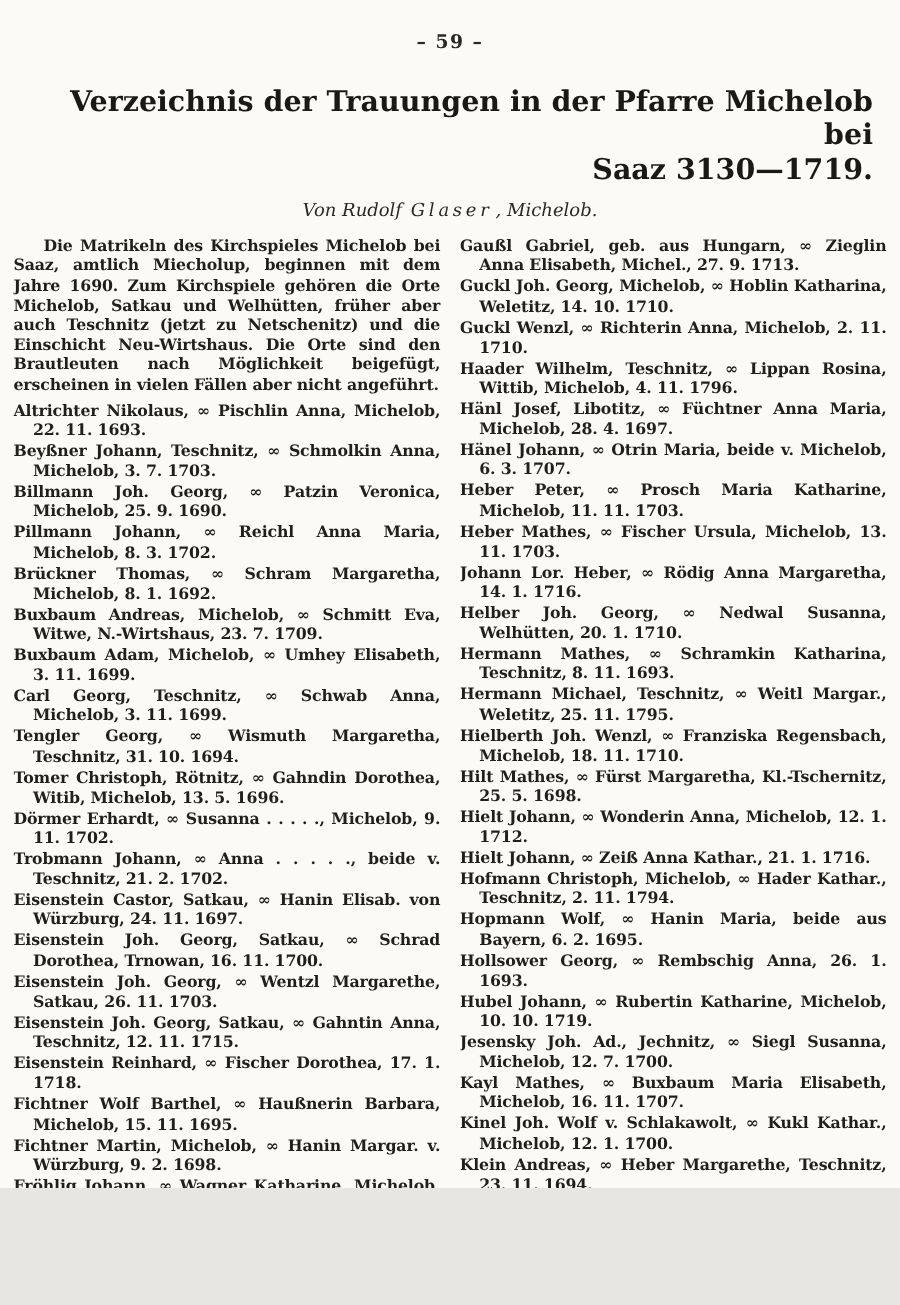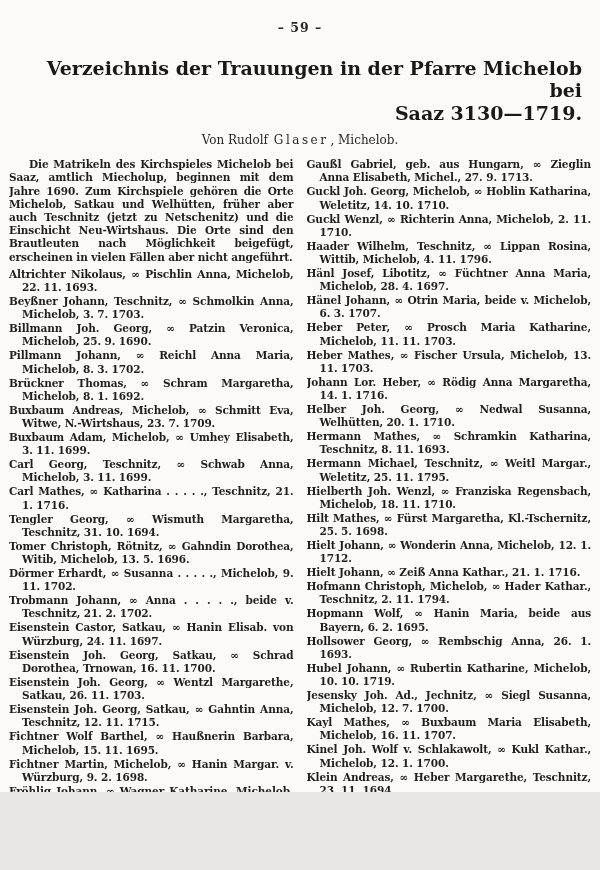--- a/index.html
+++ b/index.html
@@ -33,20 +33,21 @@
     line-height: 1.18;
     margin: 22px 18px 0 18px;
     color: #1b1916;
   }
   .title .t-line { display: block; }
   .byline {
     text-align: center;
     font-size: 12px;
     margin-top: 9px;
     color: #2a2824;
+    font-style: italic;
   }
   .byline .byline-name { letter-spacing: 2.5px; margin: 0 2px; }
   .columns {
     display: flex;
     gap: 13px;
     padding: 11px 9px 0 9px;
     height: 732px;
     overflow: hidden;
   }
   .col {
@@ -90,29 +91,29 @@
       <p class="intro">Die Matrikeln des Kirchspieles Michelob bei Saaz, amtlich Miecholup, beginnen mit dem Jahre 1690. Zum Kirchspiele gehören die Orte Michelob, Satkau und Welhütten, früher aber auch Teschnitz (jetzt zu Netschenitz) und die Einschicht Neu-Wirtshaus. Die Orte sind den Brautleuten nach Möglichkeit beigefügt, erscheinen in vielen Fällen aber nicht angeführt.</p>
       <div>
           <div class="entry">Altrichter Nikolaus, ∞ Pischlin Anna, Michelob, 22. 11. 1693.</div>
           <div class="entry">Beyßner Johann, Teschnitz, ∞ Schmolkin Anna, Michelob, 3. 7. 1703.</div>
           <div class="entry">Billmann Joh. Georg, ∞ Patzin Veronica, Michelob, 25. 9. 1690.</div>
           <div class="entry">Pillmann Johann, ∞ Reichl Anna Maria, Michelob, 8. 3. 1702.</div>
           <div class="entry">Brückner Thomas, ∞ Schram Margaretha, Michelob, 8. 1. 1692.</div>
           <div class="entry">Buxbaum Andreas, Michelob, ∞ Schmitt Eva, Witwe, N.-Wirtshaus, 23. 7. 1709.</div>
           <div class="entry">Buxbaum Adam, Michelob, ∞ Umhey Elisabeth, 3. 11. 1699.</div>
           <div class="entry">Carl Georg, Teschnitz, ∞ Schwab Anna, Michelob, 3. 11. 1699.</div>
-          <div class="entry">Carl Mathes, ∞ Katharina . . . . ., Teschnitz, 21. 1. 1716.</div>
           <div class="entry">Tengler Georg, ∞ Wismuth Margaretha, Teschnitz, 31. 10. 1694.</div>
           <div class="entry">Tomer Christoph, Rötnitz, ∞ Gahndin Dorothea, Witib, Michelob, 13. 5. 1696.</div>
           <div class="entry">Dörmer Erhardt, ∞ Susanna . . . . ., Michelob, 9. 11. 1702.</div>
           <div class="entry">Trobmann Johann, ∞ Anna . . . . ., beide v. Teschnitz, 21. 2. 1702.</div>
           <div class="entry">Eisenstein Castor, Satkau, ∞ Hanin Elisab. von Würzburg, 24. 11. 1697.</div>
           <div class="entry">Eisenstein Joh. Georg, Satkau, ∞ Schrad Dorothea, Trnowan, 16. 11. 1700.</div>
           <div class="entry">Eisenstein Joh. Georg, ∞ Wentzl Margarethe, Satkau, 26. 11. 1703.</div>
           <div class="entry">Eisenstein Joh. Georg, Satkau, ∞ Gahntin Anna, Teschnitz, 12. 11. 1715.</div>
+          <div class="entry">Eisenstein Reinhard, ∞ Fischer Dorothea, 17. 1. 1718.</div>
           <div class="entry">Fichtner Wolf Barthel, ∞ Haußnerin Barbara, Michelob, 15. 11. 1695.</div>
           <div class="entry">Fichtner Martin, Michelob, ∞ Hanin Margar. v. Würzburg, 9. 2. 1698.</div>
           <div class="entry">Fröhlig Johann, ∞ Wagner Katharine, Michelob, 19. 10. 1692.</div>
         </div>
     </div>
     <div class="col">
       <div>
           <div class="entry">Gaußl Gabriel, geb. aus Hungarn, ∞ Zieglin Anna Elisabeth, Michel., 27. 9. 1713.</div>
           <div class="entry">Guckl Joh. Georg, Michelob, ∞ Hoblin Katharina, Weletitz, 14. 10. 1710.</div>
           <div class="entry">Guckl Wenzl, ∞ Richterin Anna, Michelob, 2. 11. 1710.</div>

